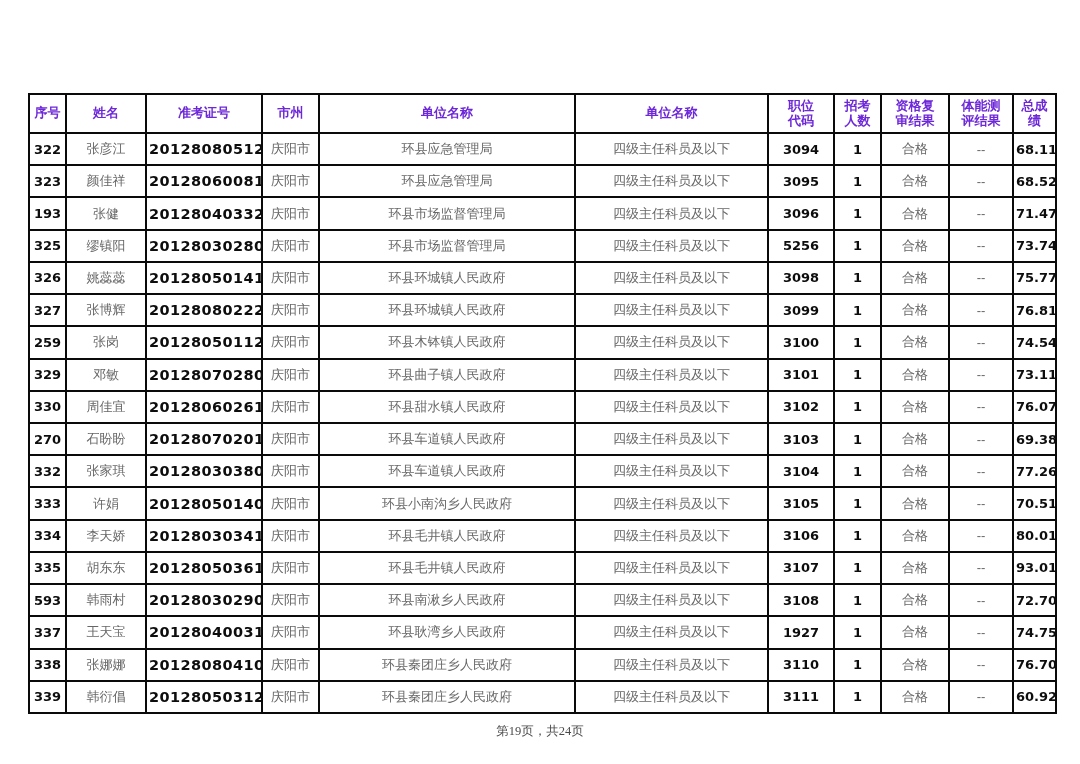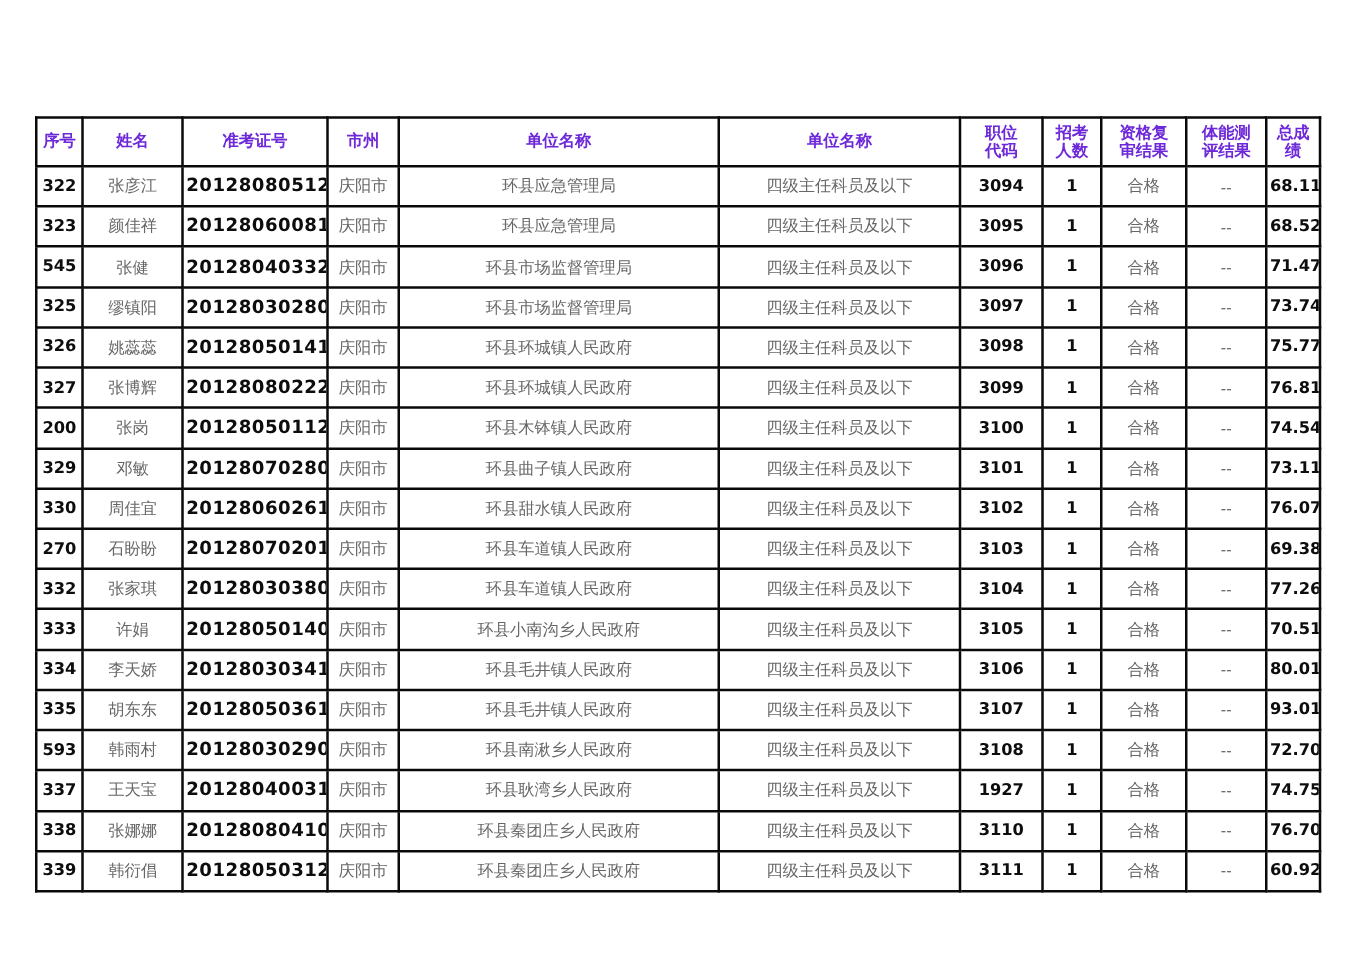--- a/index.html
+++ b/index.html
@@ -117,40 +117,40 @@
           <td class="cn">庆阳市</td>
           <td class="cn left">环县应急管理局</td>
           <td class="cn">四级主任科员及以下</td>
           <td class="num">3095</td>
           <td class="num">1</td>
           <td class="cn">合格</td>
           <td class="cn">--</td>
           <td class="num right">68.52</td>
         </tr>
         <tr>
-          <td class="num">545</td>
+          <td class="num">193</td>
           <td class="cn">张健</td>
           <td class="num ticket">201280403322</td>
           <td class="cn">庆阳市</td>
           <td class="cn left">环县市场监督管理局</td>
           <td class="cn">四级主任科员及以下</td>
           <td class="num">3096</td>
           <td class="num">1</td>
           <td class="cn">合格</td>
           <td class="cn">--</td>
           <td class="num right">71.47</td>
         </tr>
         <tr>
           <td class="num">325</td>
           <td class="cn">缪镇阳</td>
           <td class="num ticket">201280302809</td>
           <td class="cn">庆阳市</td>
           <td class="cn left">环县市场监督管理局</td>
           <td class="cn">四级主任科员及以下</td>
-          <td class="num">3097</td>
+          <td class="num">5256</td>
           <td class="num">1</td>
           <td class="cn">合格</td>
           <td class="cn">--</td>
           <td class="num right">73.74</td>
         </tr>
         <tr>
           <td class="num">326</td>
           <td class="cn">姚蕊蕊</td>
           <td class="num ticket">201280501412</td>
           <td class="cn">庆阳市</td>
@@ -169,21 +169,21 @@
           <td class="cn">庆阳市</td>
           <td class="cn left">环县环城镇人民政府</td>
           <td class="cn">四级主任科员及以下</td>
           <td class="num">3099</td>
           <td class="num">1</td>
           <td class="cn">合格</td>
           <td class="cn">--</td>
           <td class="num right">76.81</td>
         </tr>
         <tr>
-          <td class="num">200</td>
+          <td class="num">259</td>
           <td class="cn">张岗</td>
           <td class="num ticket">201280501128</td>
           <td class="cn">庆阳市</td>
           <td class="cn left">环县木钵镇人民政府</td>
           <td class="cn">四级主任科员及以下</td>
           <td class="num">3100</td>
           <td class="num">1</td>
           <td class="cn">合格</td>
           <td class="cn">--</td>
           <td class="num right">74.54</td>
@@ -327,13 +327,14 @@
           <td class="cn">四级主任科员及以下</td>
           <td class="num">3111</td>
           <td class="num">1</td>
           <td class="cn">合格</td>
           <td class="cn">--</td>
           <td class="num right">60.92</td>
         </tr>
       </tbody>
   </table>
 
+  <div class="page-footer">第19页，共24页</div>
 </div>
 
 </body></html>

